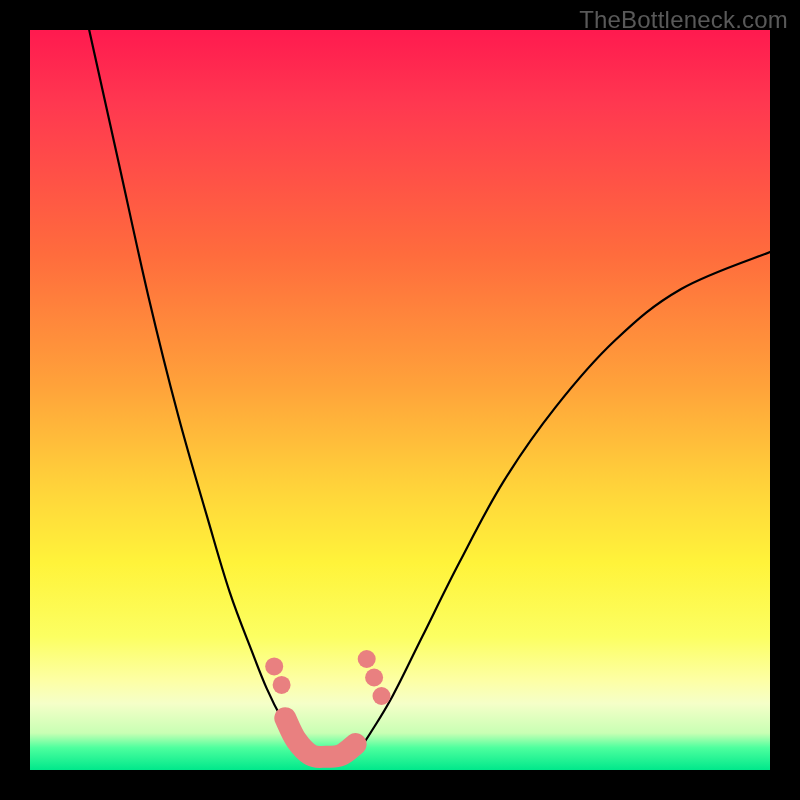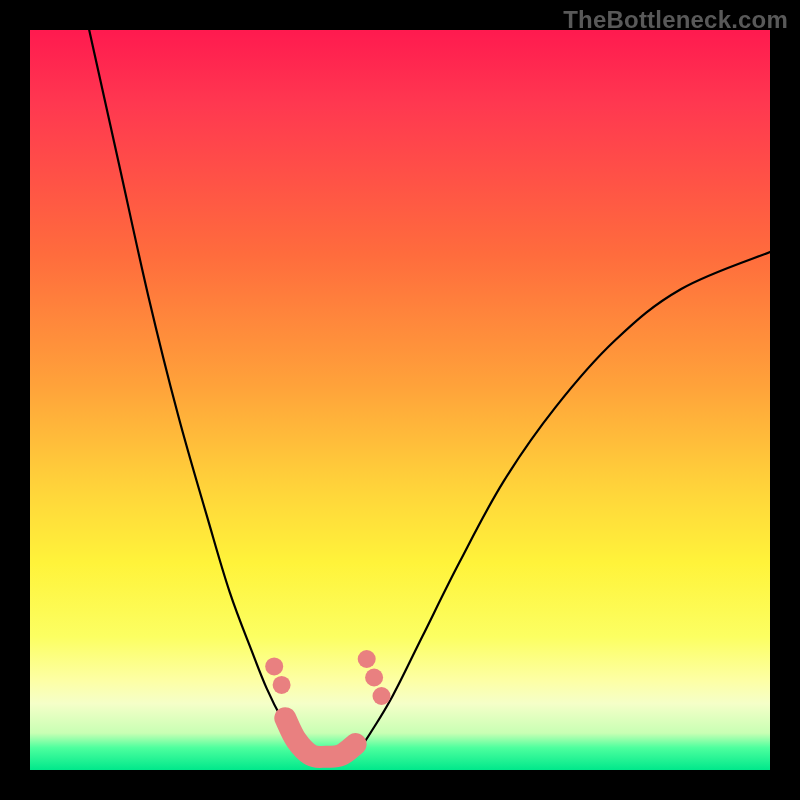--- a/index.html
+++ b/index.html
@@ -15,21 +15,21 @@
     width: 800px;
     height: 800px;
     background: #000;
   }
   .watermark {
     position: absolute;
     top: 6px;
     right: 12px;
     color: #595959;
     font-size: 24px;
-    font-weight: 700;
+    font-weight: 400;
     letter-spacing: 0.2px;
   }
   .plot {
     position: absolute;
     left: 30px;
     top: 30px;
     width: 740px;
     height: 740px;
     
     background: linear-gradient(

